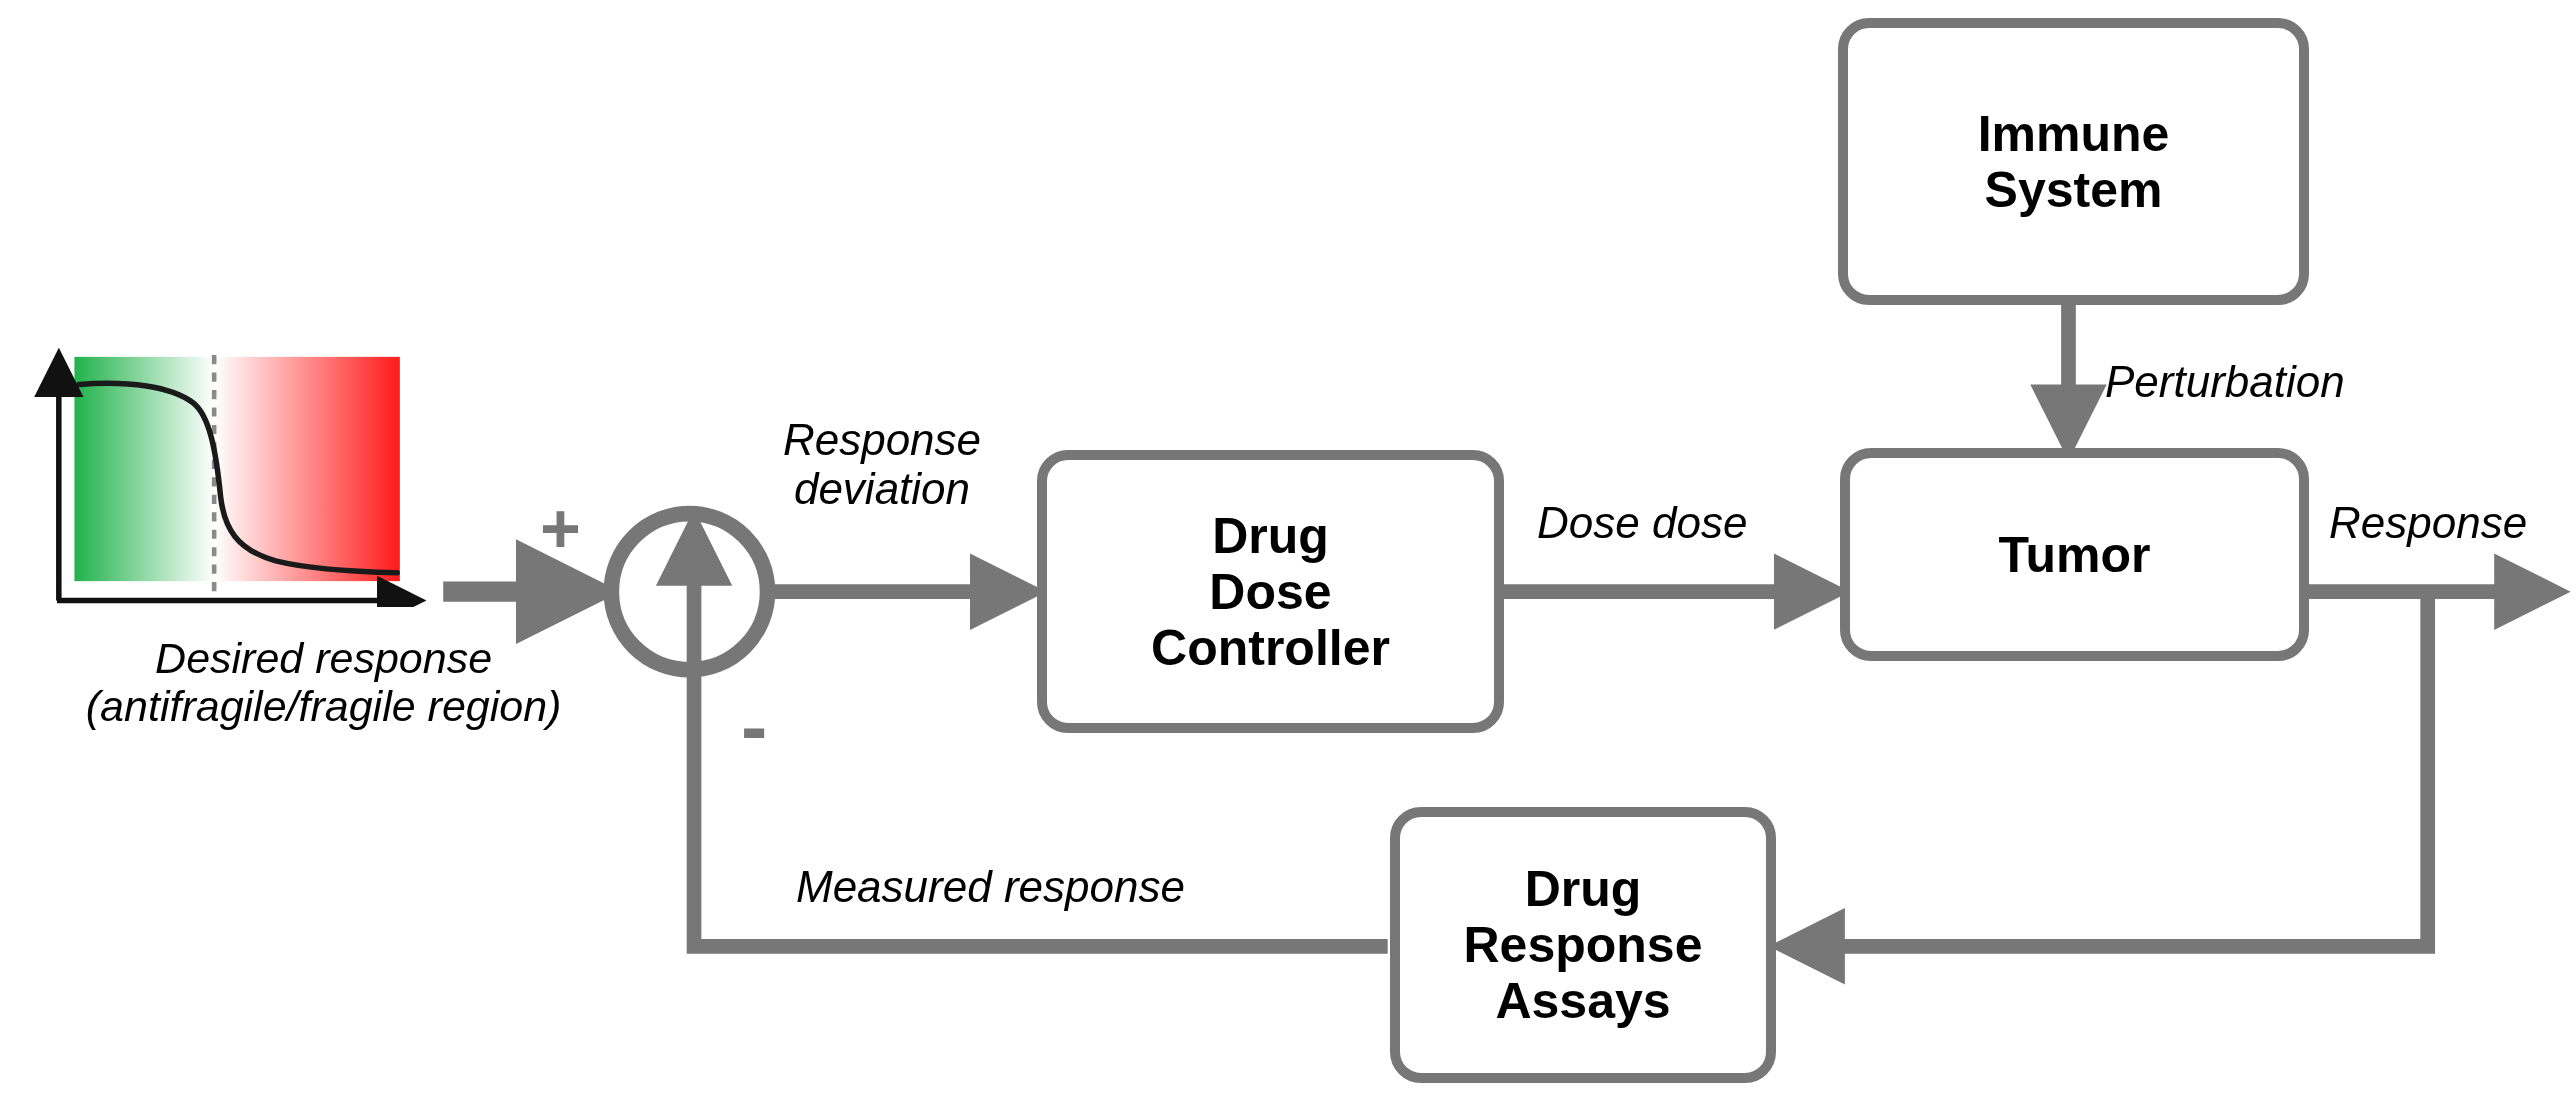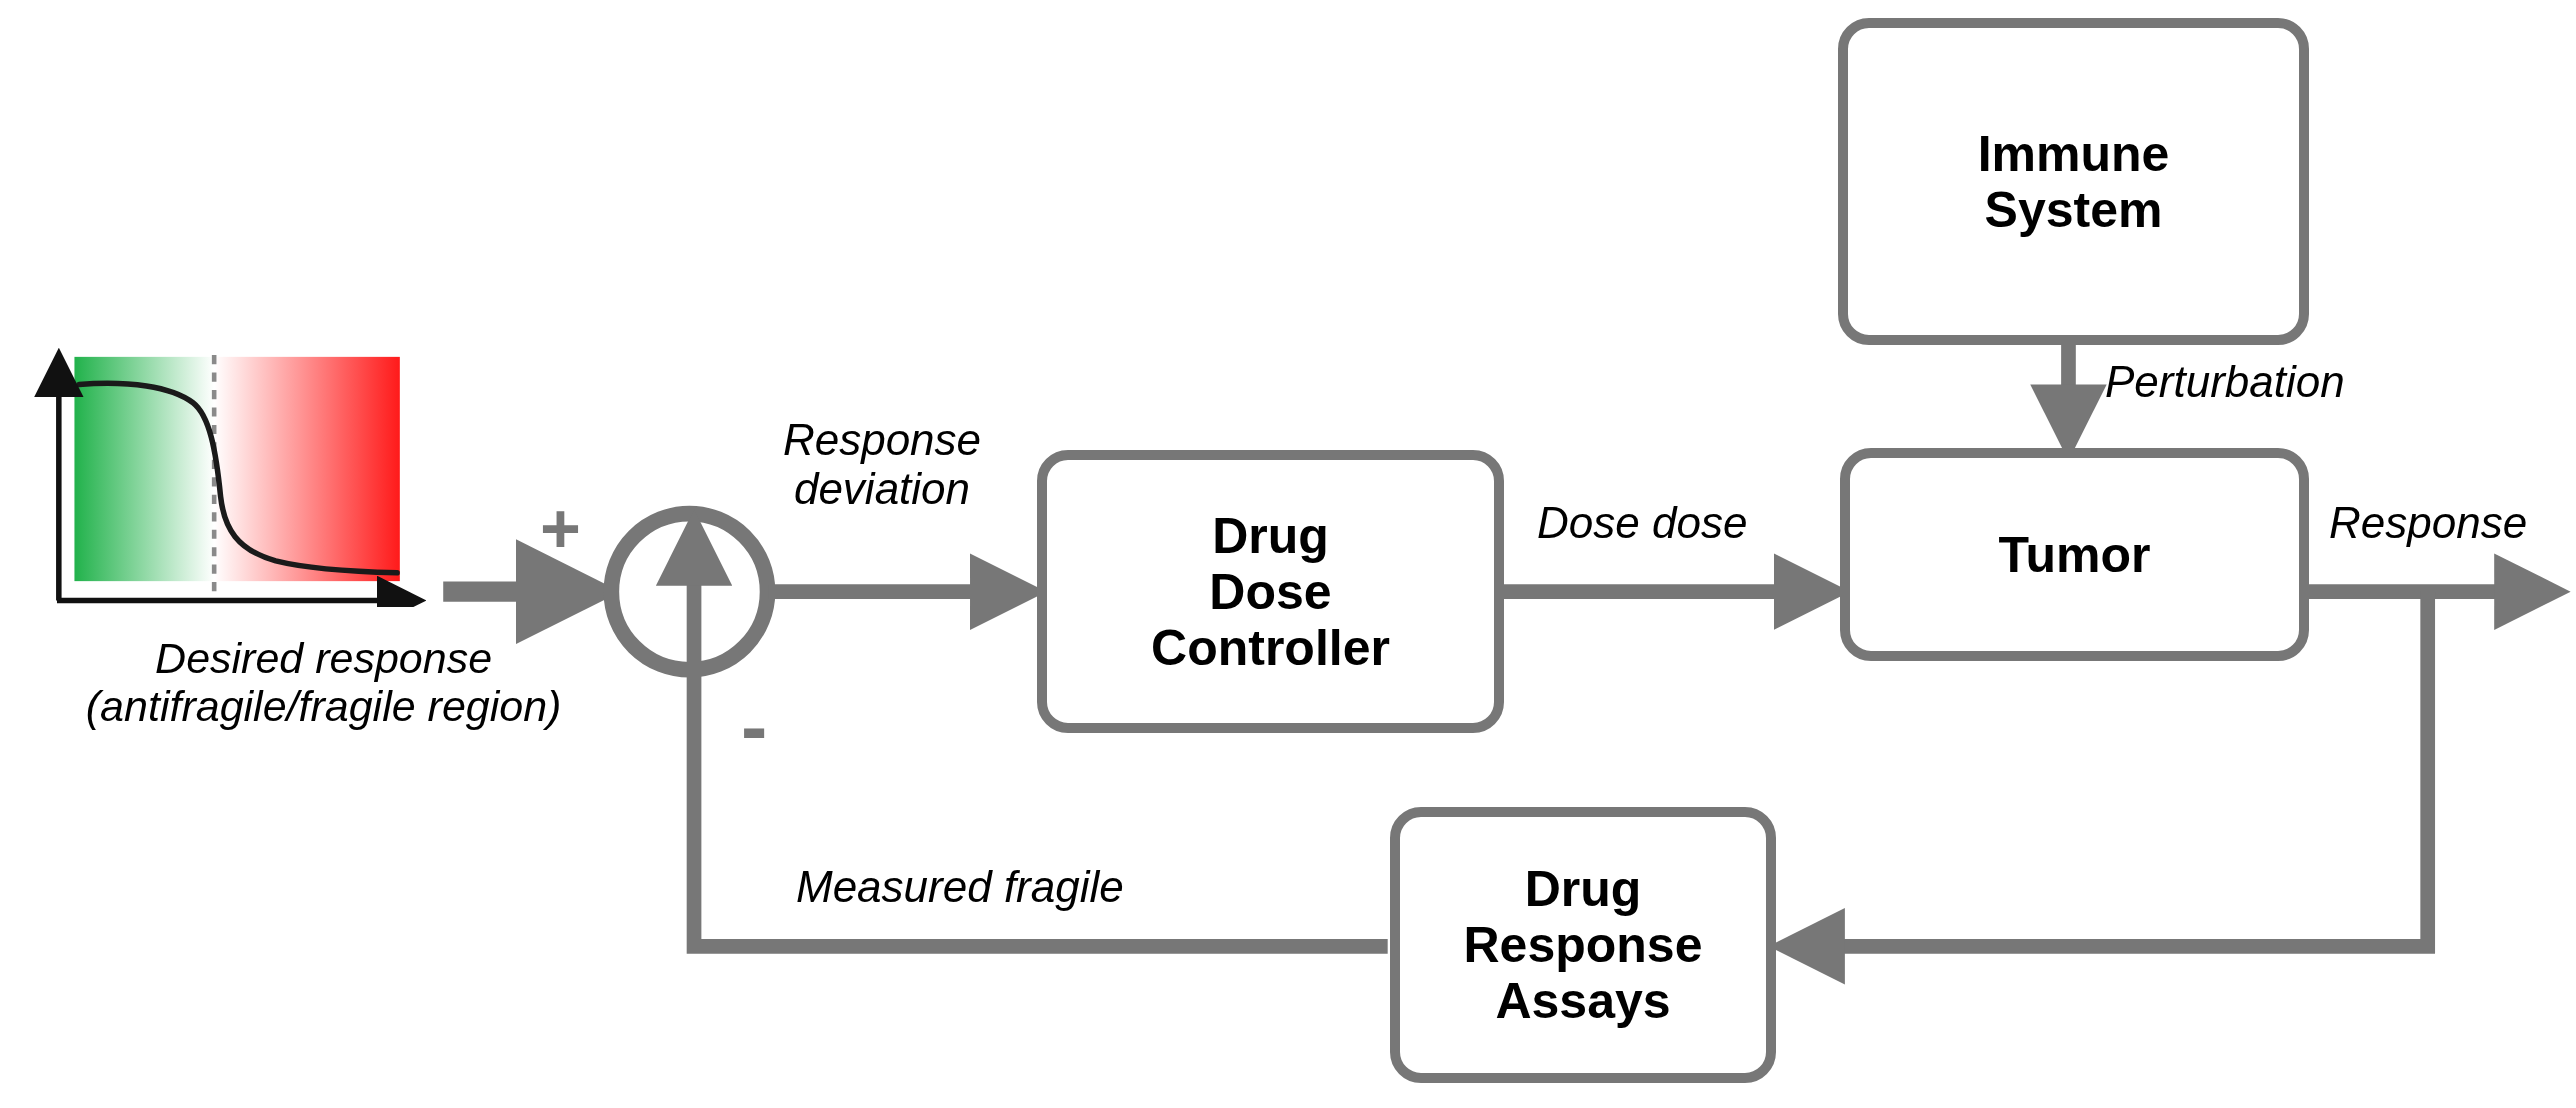--- a/index.html
+++ b/index.html
@@ -68,21 +68,21 @@
 
     <line x1="2251" y1="332" x2="2251" y2="476" stroke="#777777" stroke-width="16" marker-end="url(#gArrR)"></line>
 
     <line x1="2510" y1="644" x2="2772" y2="644" stroke="#777777" stroke-width="16" marker-end="url(#gArrR)"></line>
 
     <polyline points="2642,644 2642,1030 1950,1030" fill="none" stroke="#777777" stroke-width="16" marker-end="url(#gArrR)"></polyline>
 
     <polyline points="1510,1030 755,1030 755,580" fill="none" stroke="#777777" stroke-width="16" marker-end="url(#gArrR)"></polyline>
   </svg>
 
-  <div class="blk" style="left:1838px;top:18.4px;width:471px;height:327px;font-size:50px;white-space:pre-line;">Immune
+  <div class="blk" style="left:1838px;top:18.4px;width:471px;height:287px;font-size:50px;white-space:pre-line;">Immune
 System</div>
 
   <div class="blk" style="left:1037px;top:450px;width:467px;height:283px;font-size:50px;white-space:pre-line;">Drug
 Dose
 Controller</div>
 
   <div class="blk" style="left:1840px;top:448px;width:469px;height:213px;font-size:50px;white-space:pre-line;">Tumor</div>
 
   <div class="blk" style="left:1390px;top:807px;width:386px;height:276px;font-size:50px;white-space:pre-line;">Drug
 Response
@@ -90,20 +90,20 @@
 
   <div class="lbl ctr" style="left:735px;top:415px;width:294px;font-size:44px;white-space:pre-line;">Response
 deviation</div>
 
   <div class="lbl" style="left:1537px;top:498px;font-size:44px;">Dose dose</div>
 
   <div class="lbl" style="left:2105px;top:357px;font-size:44px;">Perturbation</div>
 
   <div class="lbl" style="left:2329px;top:498px;font-size:44px;">Response</div>
 
-  <div class="lbl" style="left:796px;top:862px;font-size:44px;">Measured fragile</div>
+  <div class="lbl" style="left:796px;top:862px;font-size:44px;">Measured response</div>
 
   <div class="sign" style="left:540px;top:494px;font-size:70px;">+</div>
 
   <div class="sign" style="left:741px;top:687px;font-size:79px;">-</div>
 
 </div>
 
 
 </body></html>

